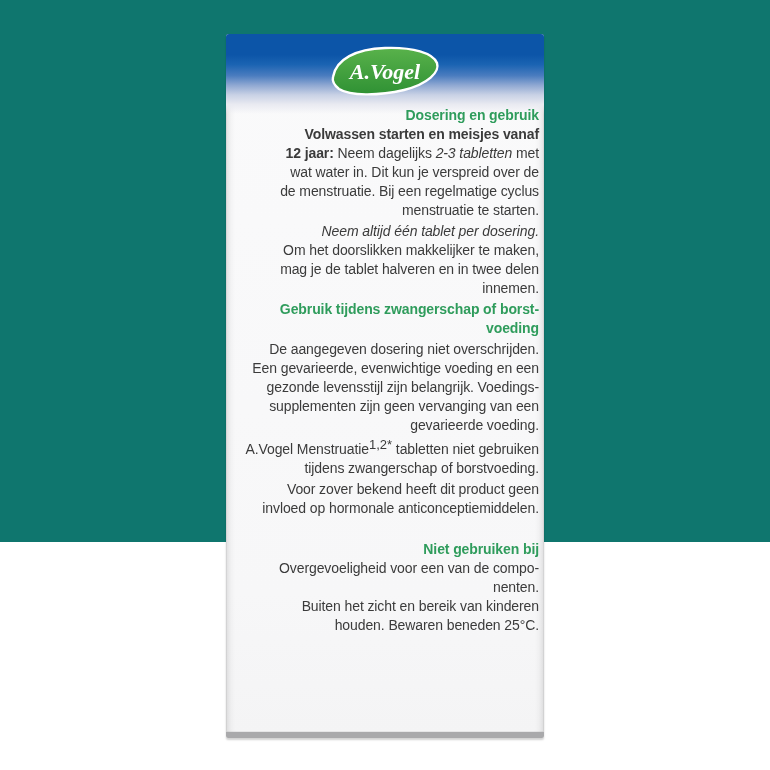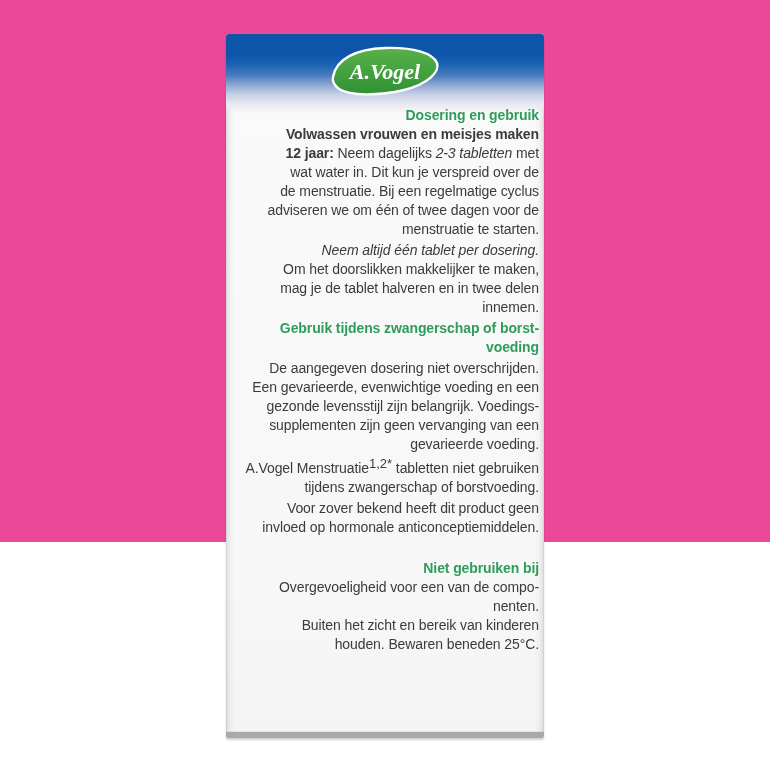--- a/index.html
+++ b/index.html
@@ -9,21 +9,21 @@
     --logo-green-1:#59b24b;
     --logo-green-2:#2f9134;
     --body-text:#3b3b3b;
   }
   html,body{margin:0;padding:0;}
   body{
     width:770px;height:770px;background:#ffffff;
     font-family:"Liberation Sans", sans-serif;
     overflow:hidden;
   }
-  .stage{position:relative;width:770px;height:542px;background:#ec4899;}
+  .stage{position:relative;width:770px;height:542px;background:#0f766e;}
   .box{
     position:absolute;left:226px;top:34px;width:318px;height:698px;
     background:linear-gradient(180deg,#fafafb 0%,#f7f7f8 80%,#f4f4f5 100%);
     border-radius:3px 3px 2px 2px;
     border-bottom:6px solid #a9a9ab;
     box-shadow:
       inset 0 0 0 1px rgba(0,0,0,0.05),
       inset 8px 0 10px -8px rgba(0,0,0,0.20),
       inset -8px 0 10px -8px rgba(0,0,0,0.20),
       0 2px 2px rgba(0,0,0,0.18);
@@ -82,25 +82,24 @@
         <path d="M4 32 C7 14 27 4 56 3 C84 2 104 8 108 18 C111 27 99 39 75 45 C49 51 21 51 10 44 C5 40 3 36 4 32 Z" fill="url(#leafGrad)" stroke="#ffffff" stroke-width="2.4"></path>
         <text class="wordmark" x="56" y="34" text-anchor="middle" font-size="22" fill="#ffffff">A.Vogel</text>
       </svg>
     </div>
 
     <div class="panel-text">
         <div class="sec heading">
           <div class="line"><span>Dosering en gebruik</span></div>
         </div>
         <div class="sec para">
-          <div class="line"><span class="seg-b">Volwassen vrouwen en meisjes maken</span></div>
+          <div class="line"><span class="seg-b">Volwassen starten en meisjes vanaf</span></div>
           <div class="line"><span class="seg-b">12 jaar:</span><span> Neem dagelijks </span><span class="seg-i">2-3 tabletten</span><span> met</span></div>
           <div class="line"><span>wat water in. Dit kun je verspreid over de</span></div>
           <div class="line"><span>de menstruatie. Bij een regelmatige cyclus</span></div>
-          <div class="line"><span>adviseren we om één of twee dagen voor de</span></div>
           <div class="line"><span>menstruatie te starten.</span></div>
         </div>
         <div class="sec para gap">
           <div class="line"><span class="seg-i">Neem altijd één tablet per dosering.</span></div>
           <div class="line"><span>Om het doorslikken makkelijker te maken,</span></div>
           <div class="line"><span>mag je de tablet halveren en in twee delen</span></div>
           <div class="line"><span>innemen.</span></div>
         </div>
         <div class="sec heading gap">
           <div class="line"><span>Gebruik tijdens zwangerschap of borst-</span></div>

